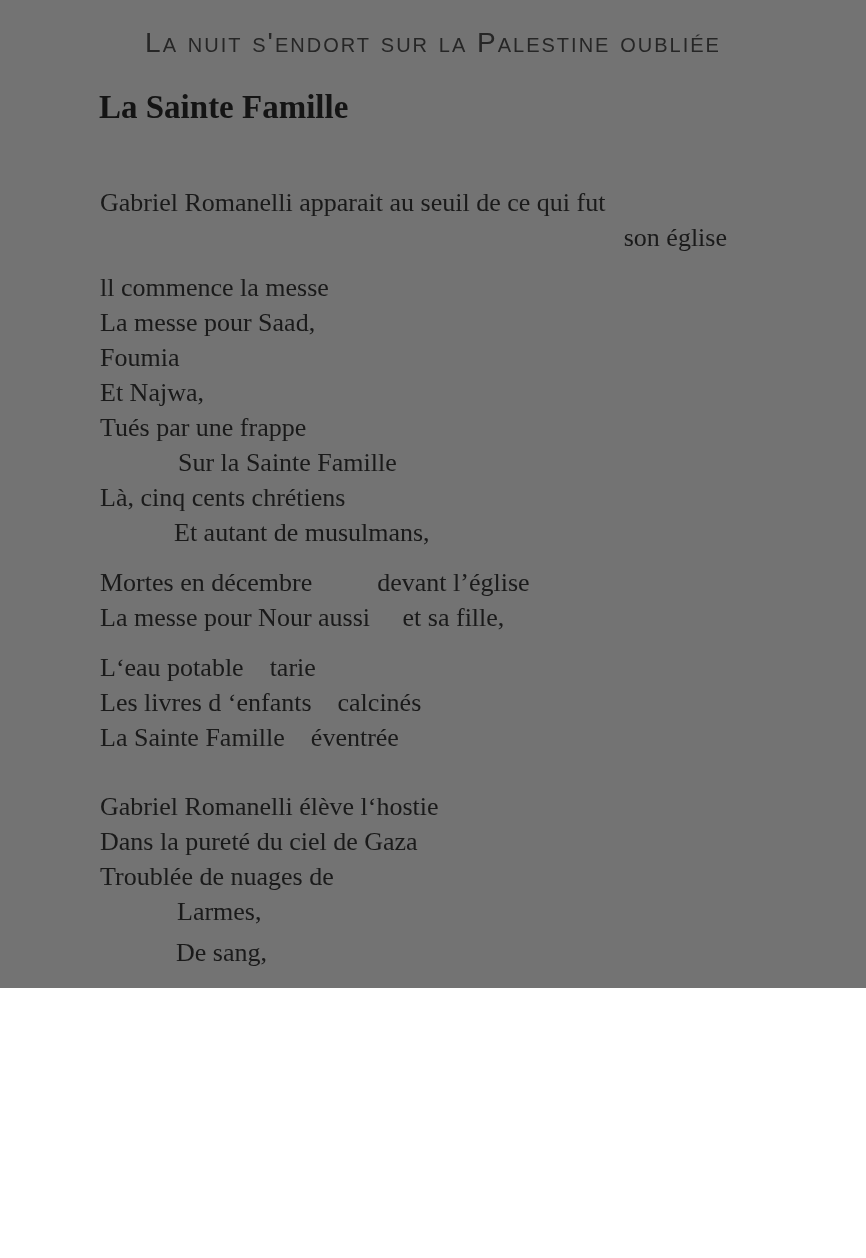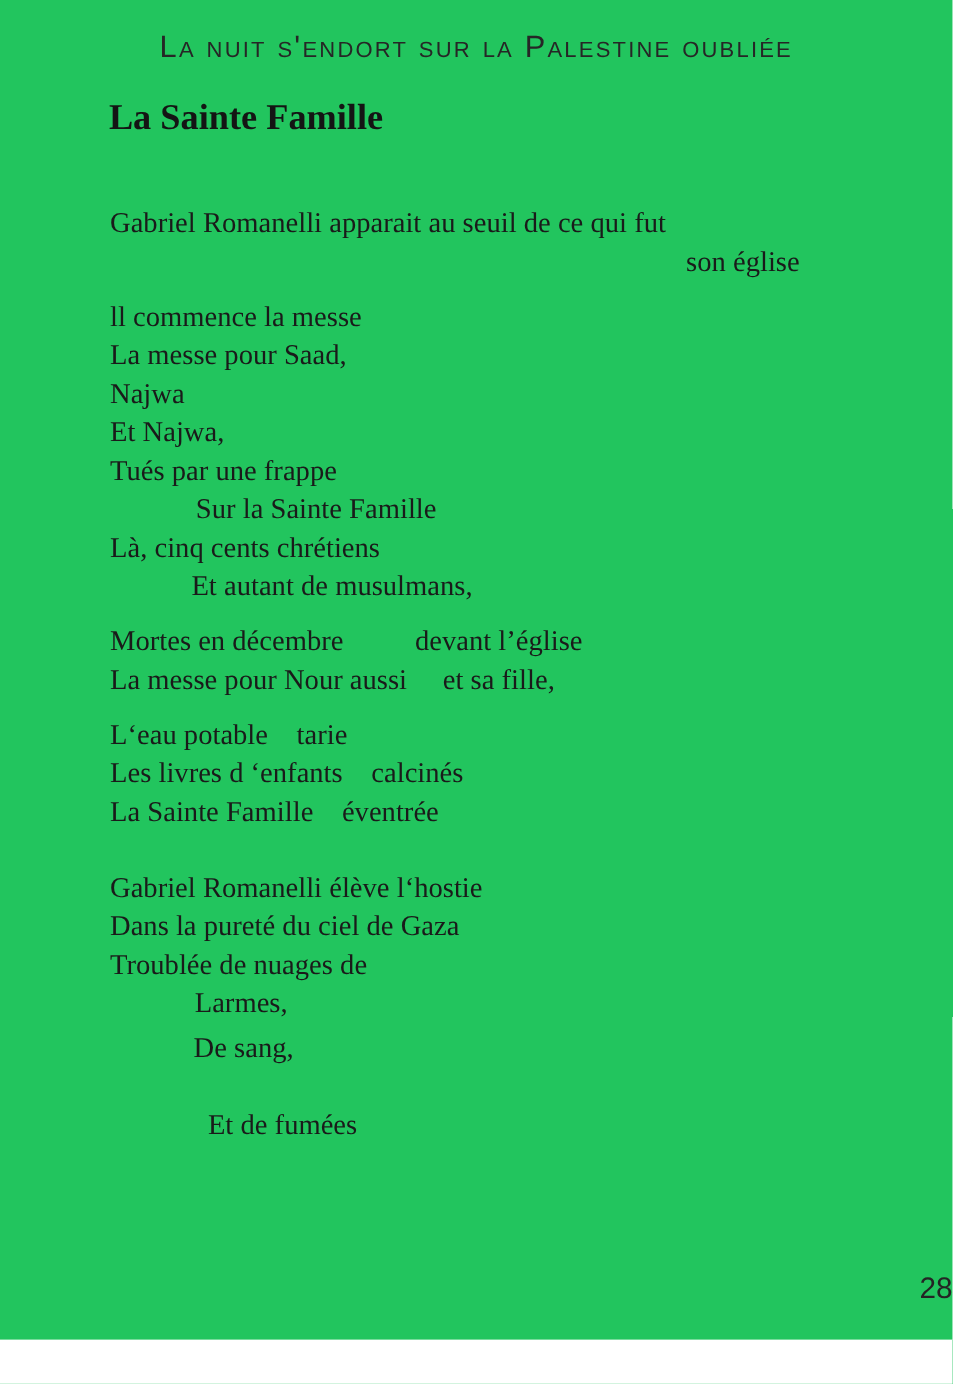--- a/index.html
+++ b/index.html
@@ -3,22 +3,22 @@
 <meta charset="utf-8">
 <style>
   html, body {
     margin: 0;
     padding: 0;
     background: #ffffff;
   }
   .page {
     position: relative;
     width: 866px;
-    height: 1218px;
-    background: #22c55e;
+    height: 988px;
+    background: #737373;
     overflow: hidden;
     color: #1a1a1a;
   }
   .running-header {
     position: absolute;
     top: 27px;
     left: 0;
     right: 0;
     text-align: center;
     font-family: "Liberation Sans", sans-serif;
@@ -80,21 +80,21 @@
   <h1 class="poem-title">La Sainte Famille</h1>
 
   <div class="poem">
       <div class="stanza gap-none">
         <div class="poem-line">Gabriel Romanelli apparait au seuil de ce qui fut</div>
         <div class="poem-line align-right">son église</div>
       </div>
       <div class="stanza gap-normal">
         <div class="poem-line">ll commence la messe</div>
         <div class="poem-line">La messe pour Saad,</div>
-        <div class="poem-line">Najwa</div>
+        <div class="poem-line">Foumia</div>
         <div class="poem-line">Et Najwa,</div>
         <div class="poem-line">Tués par une frappe</div>
         <div class="poem-line" style="padding-left: 78px;">Sur la Sainte Famille</div>
         <div class="poem-line">Là, cinq cents chrétiens</div>
         <div class="poem-line" style="padding-left: 74px;">Et autant de musulmans,</div>
       </div>
       <div class="stanza gap-normal">
         <div class="poem-line">Mortes en décembre          devant l’église</div>
         <div class="poem-line">La messe pour Nour aussi     et sa fille,</div>
       </div>

